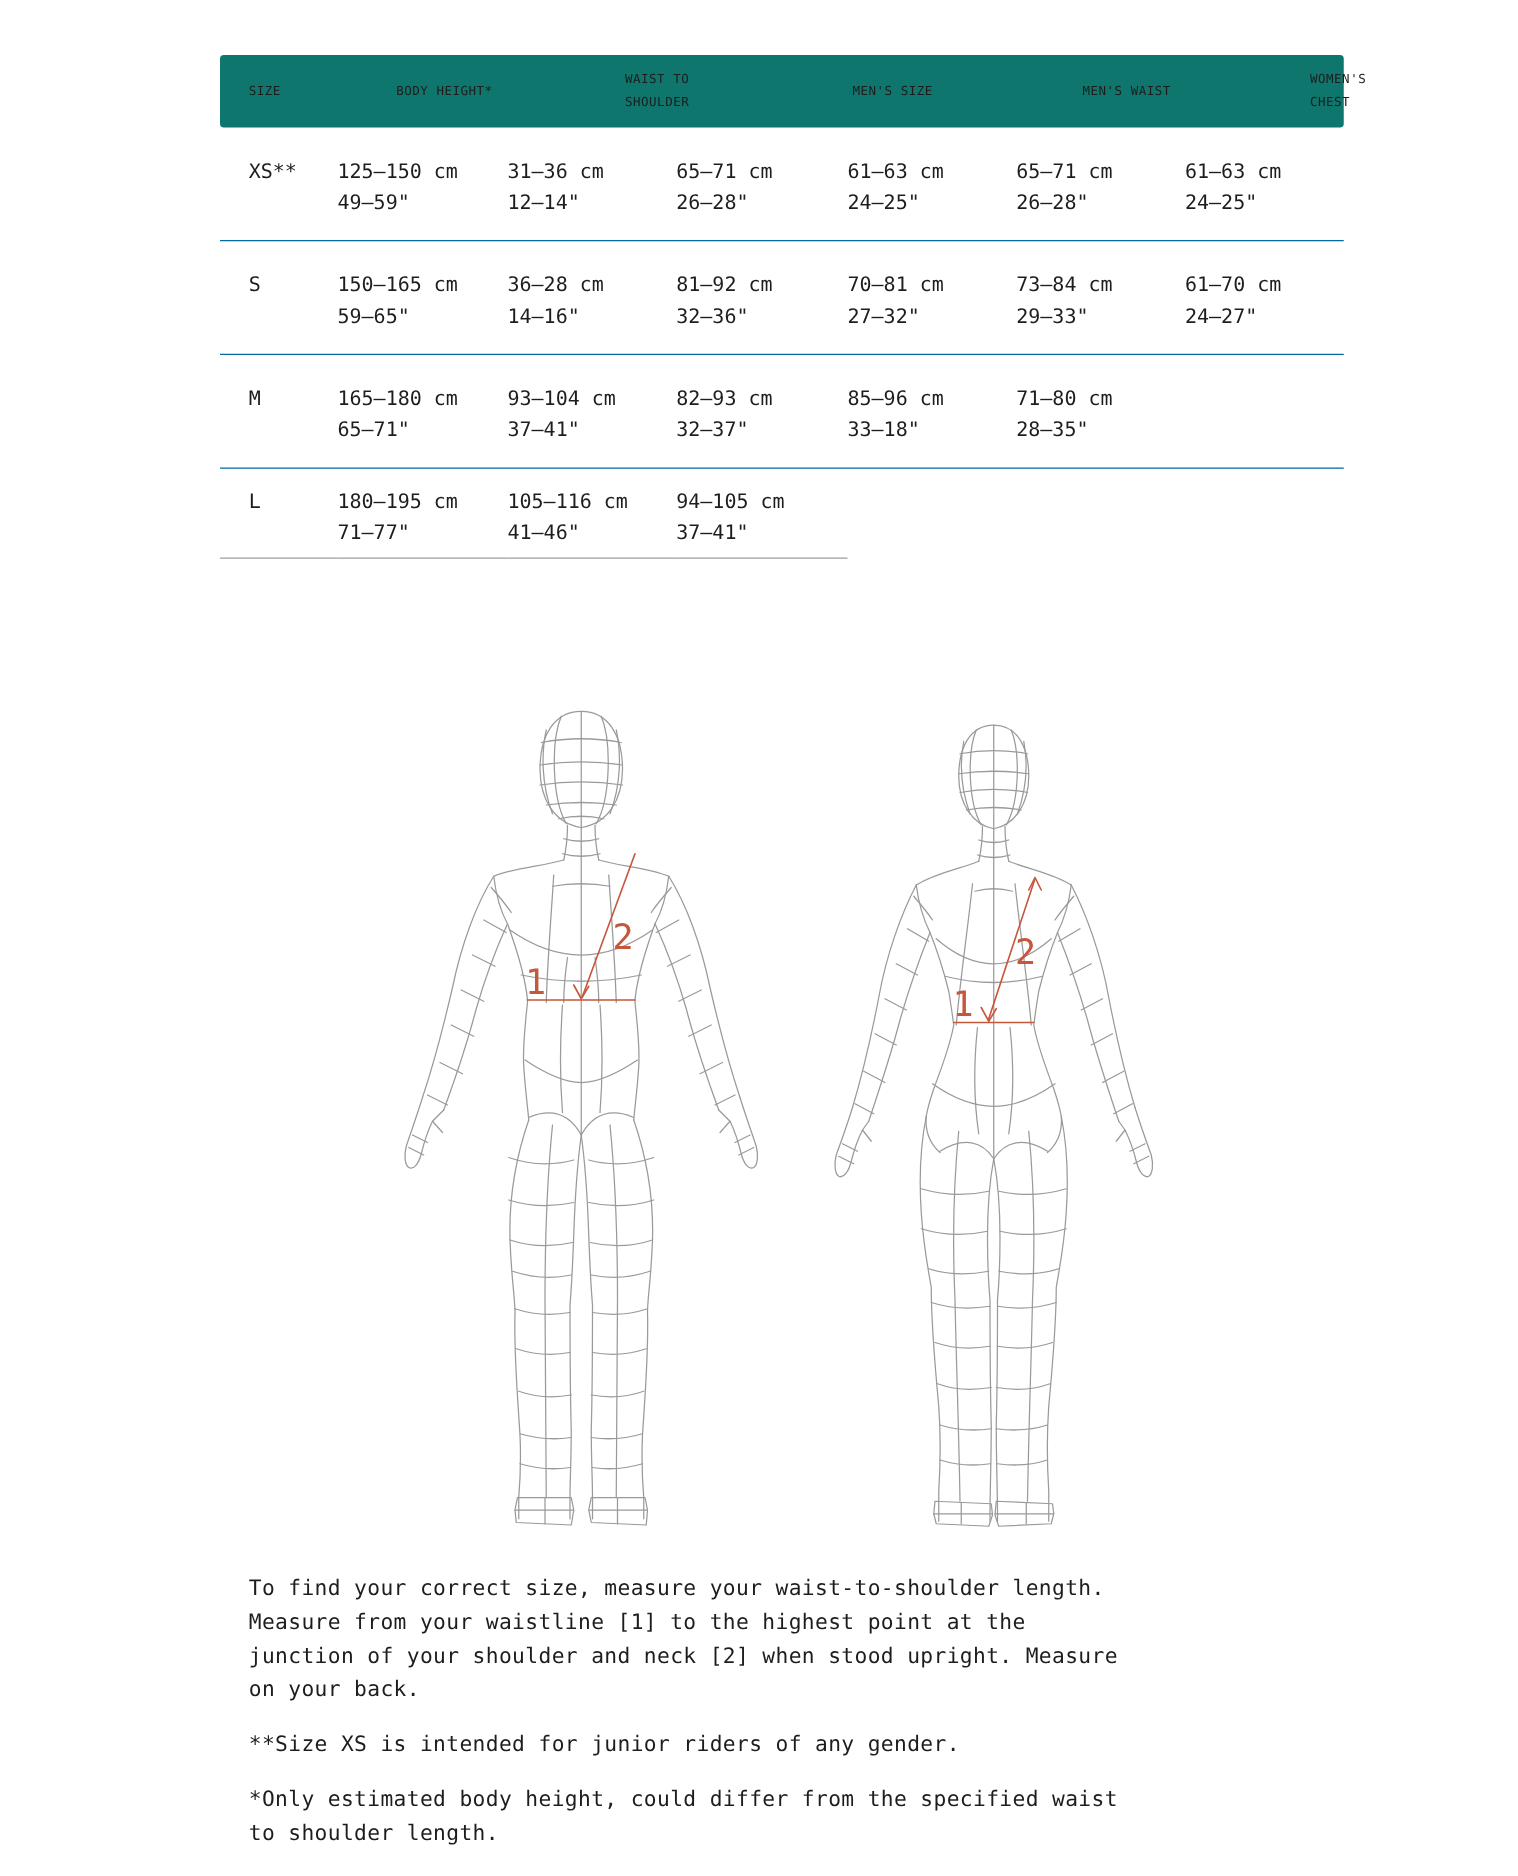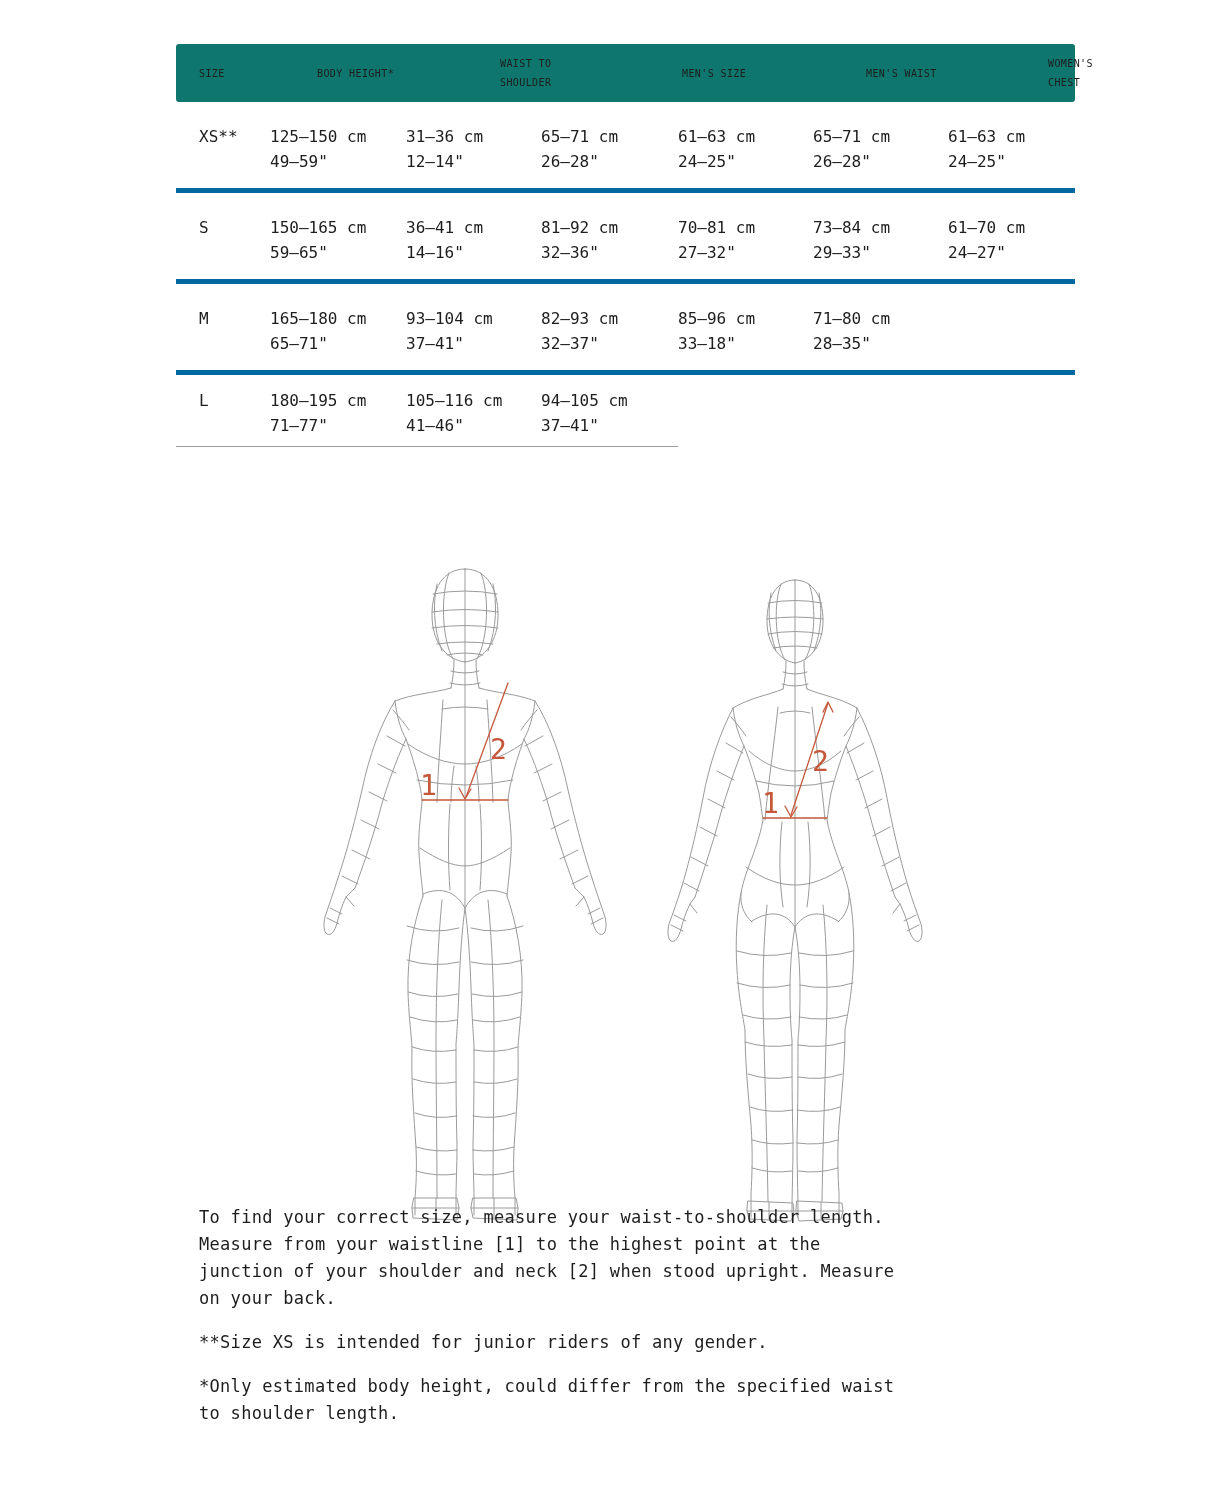--- a/index.html
+++ b/index.html
@@ -25,21 +25,21 @@
     height:58px;
     align-items:center;
     font-size:10px;
     line-height:19px;
     letter-spacing:0.4px;
     gap:47px;
   }
   .thead .cell { white-space:pre-line; }
   .cell { box-sizing:border-box; padding-right:8px; }
   .cell.first { padding-left:23px; }
-  .trow { height:91px; border-bottom:5px solid #0369a1; }
+  .trow { height:91px; border-bottom:1px solid #0369a1; }
   .trow .cell {
     padding-top:22px;
     font-size:16px;
     line-height:25px;
     white-space:pre-line;
   }
   .trow.last { height:72px; border-bottom:none; }
   .trow.last .cell { padding-top:13px; }
   .trow.last .cell.bordered { border-bottom:1px solid #9d9d9d; }
 
@@ -50,21 +50,21 @@
   .wire  { fill:none; stroke:#9a9a9a; stroke-width:1; stroke-linecap:round; stroke-linejoin:round; }
   .meas  { fill:none; stroke:#c5573b; stroke-width:1.3; stroke-linecap:round; stroke-linejoin:round; }
   .meas-label {
     fill:#c5573b;
     font-family:"DejaVu Sans Mono","Liberation Mono",monospace;
     font-size:28px;
   }
 
   
   .notes {
-    position:absolute; left:199px; top:1204px; width:760px;
+    position:absolute; left:199px; top:1258px; width:760px;
     font-size:17px; line-height:27px; letter-spacing:0.3px;
   }
   .notes p { margin:0 0 17px 0; white-space:pre-line; }
   .notes p:last-child { margin-bottom:0; }
 </style>
 </head>
 <body>
 
 <div class="size-table">
 
@@ -94,21 +94,21 @@
     <div class="cell">65–71 cm
 26–28"</div>
     <div class="cell">61–63 cm
 24–25"</div>
   </div>
 
   <div class="grid-row trow">
     <div class="cell first">S</div>
     <div class="cell">150–165 cm
 59–65"</div>
-    <div class="cell">36–41 cm
+    <div class="cell">36–28 cm
 14–16"</div>
     <div class="cell">81–92 cm
 32–36"</div>
     <div class="cell">70–81 cm
 27–32"</div>
     <div class="cell">73–84 cm
 29–33"</div>
     <div class="cell">61–70 cm
 24–27"</div>
   </div>

